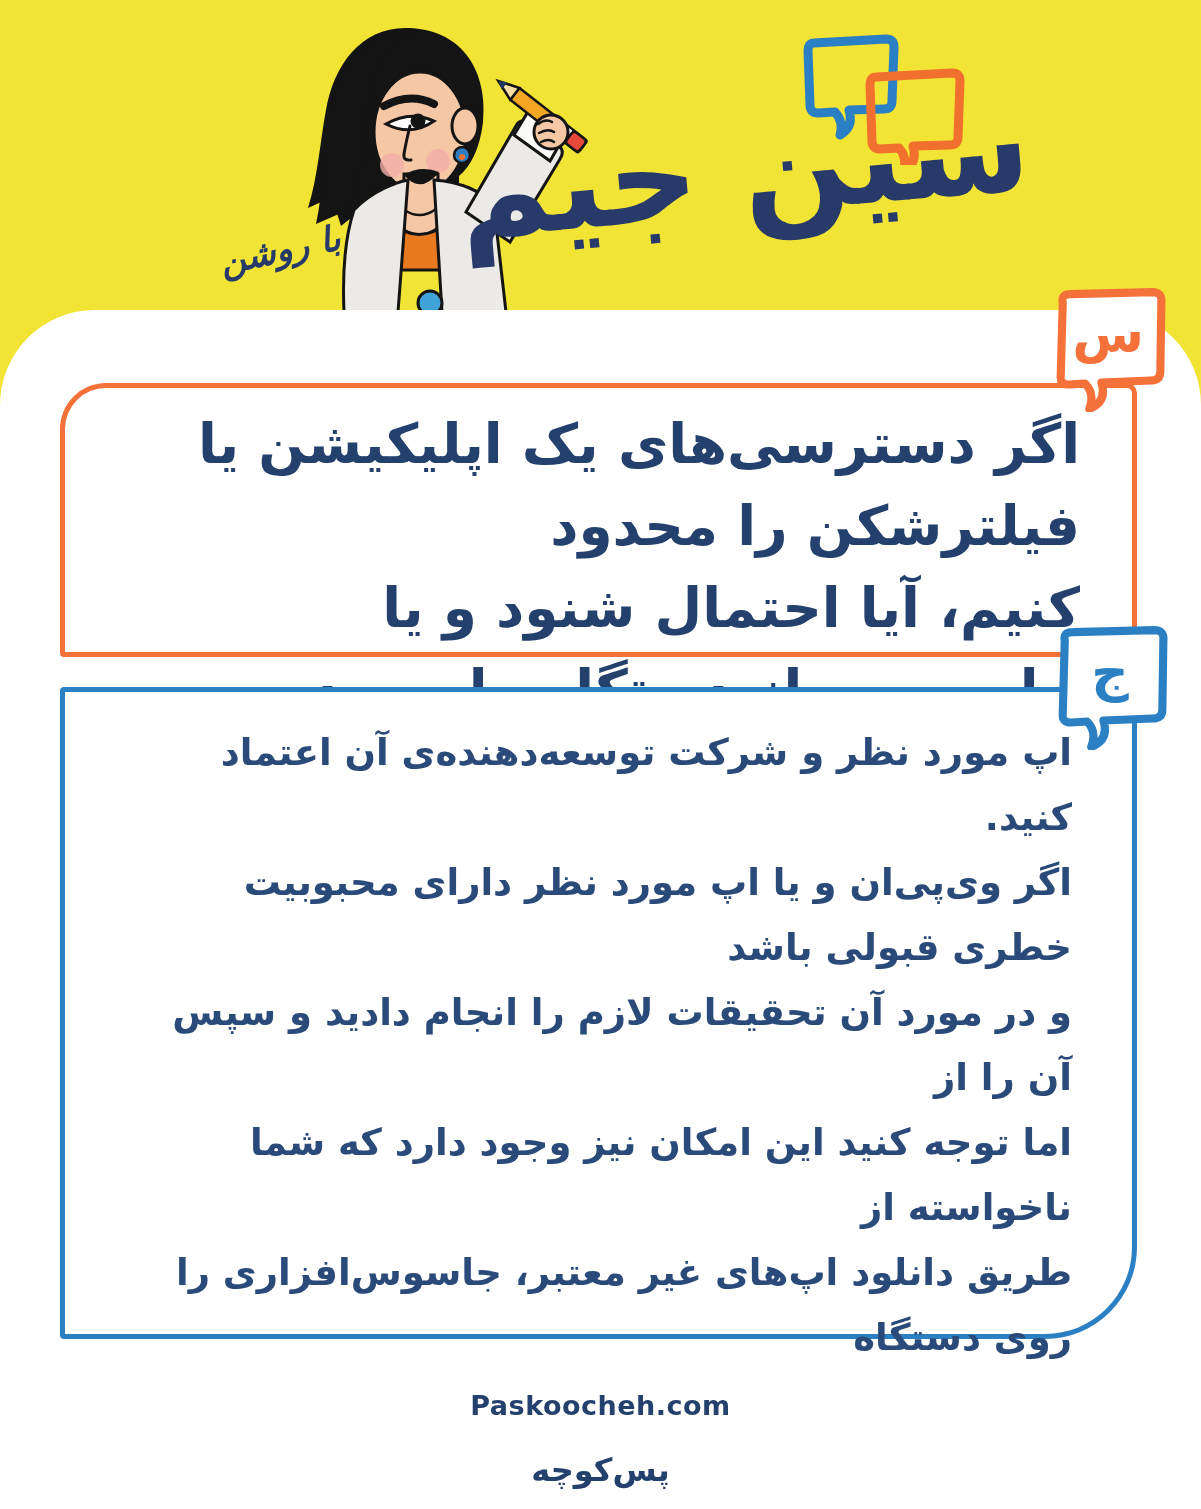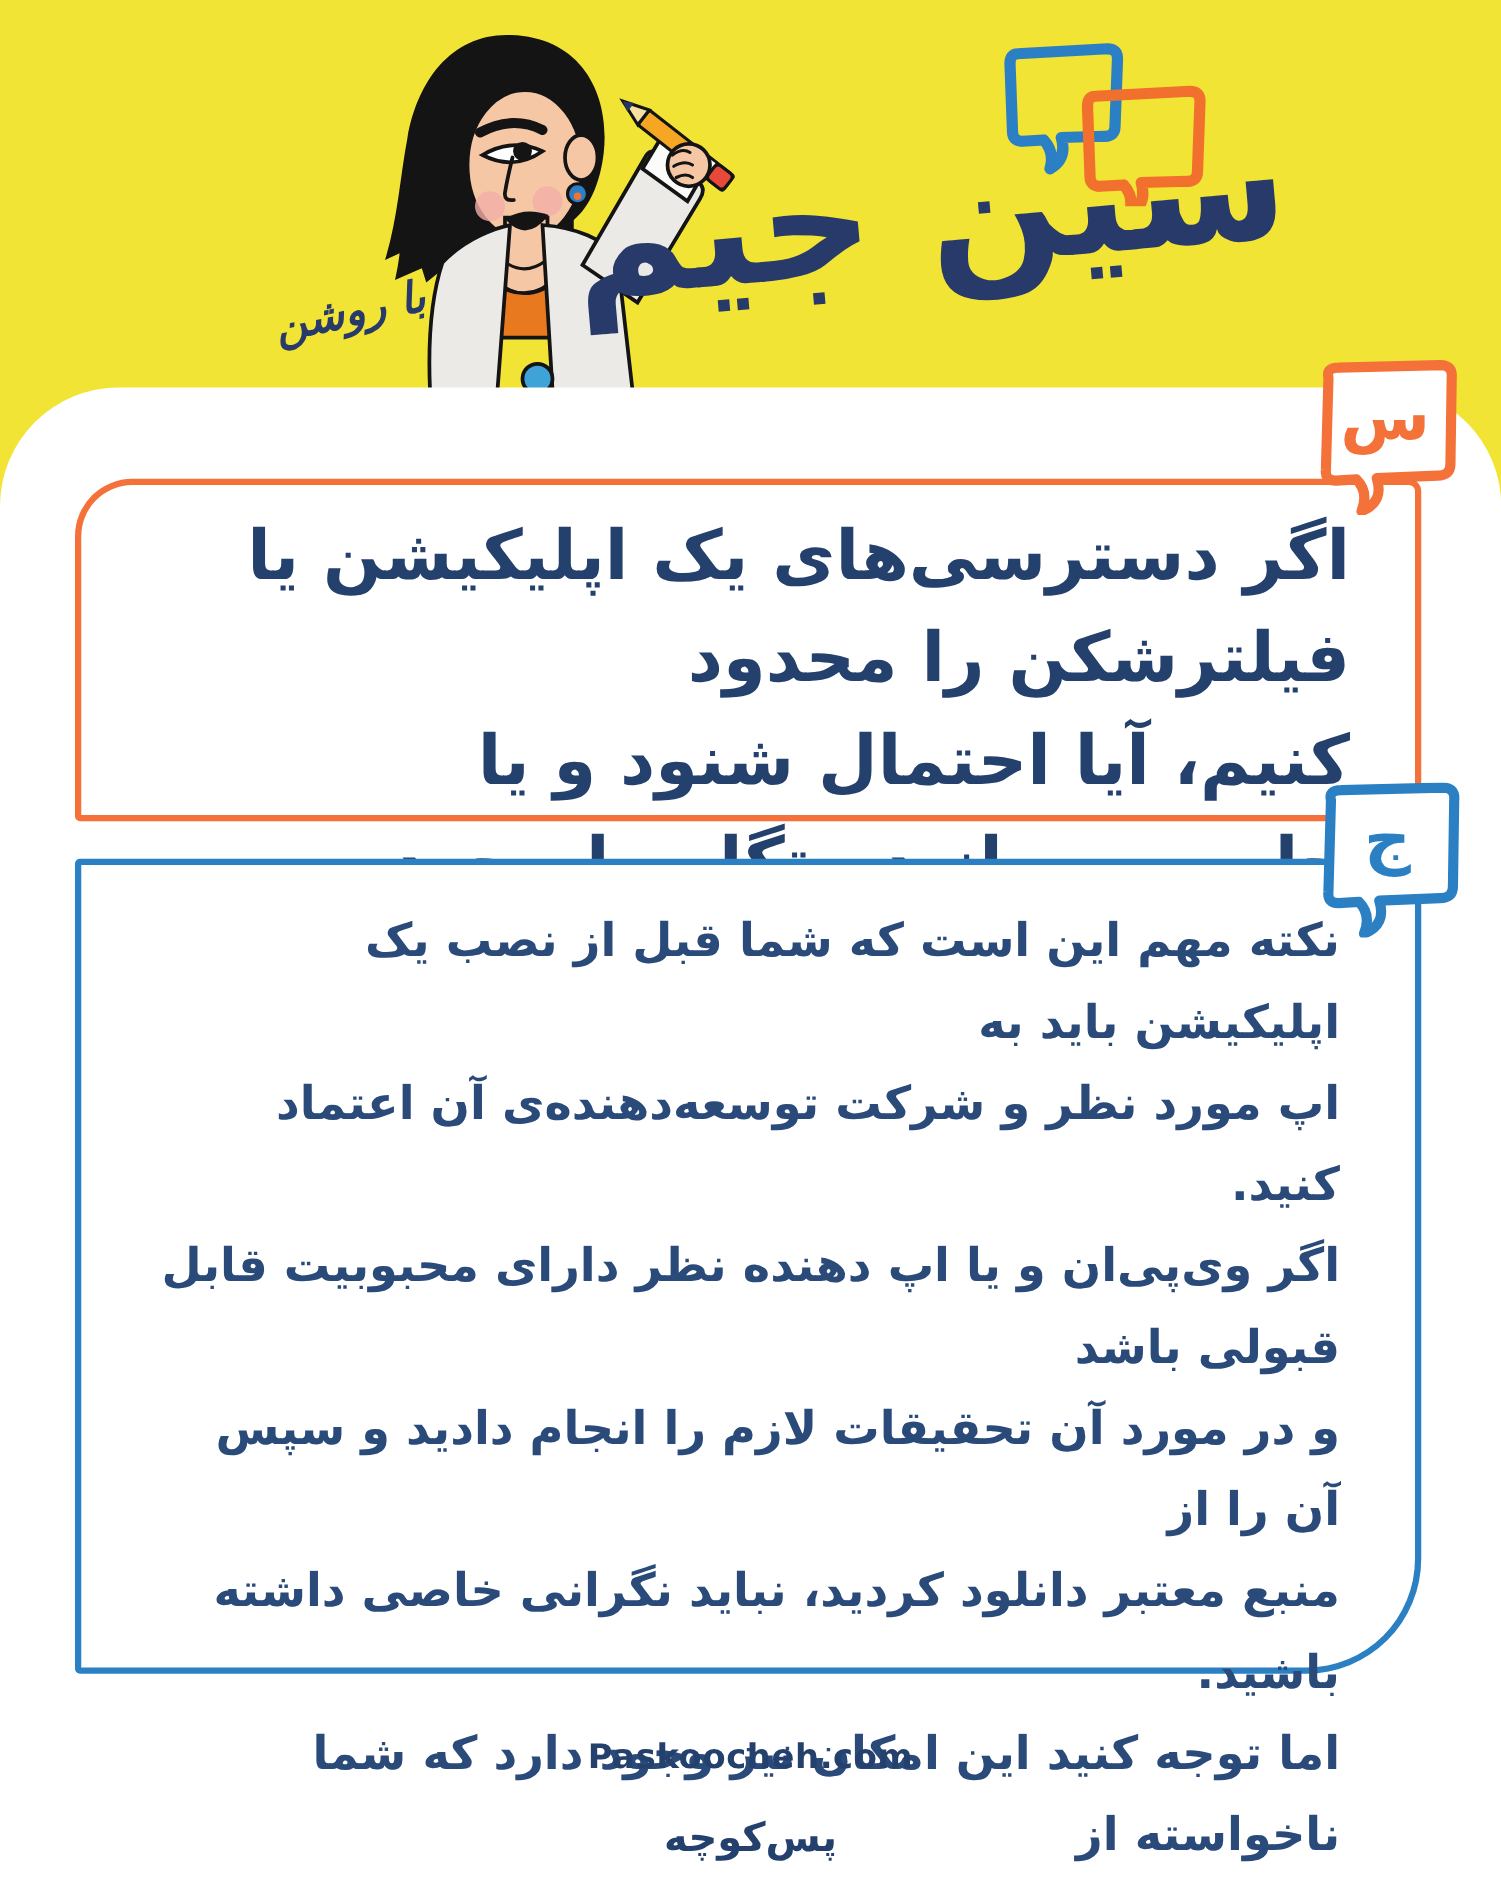--- a/index.html
+++ b/index.html
@@ -127,25 +127,23 @@
 
   <div class="label-bubble s">
     <svg viewBox="0 0 125 122" aria-hidden="true">
       <path d="M18 14 Q 16 6 26 6 L 106 4 Q 116 4 115 14 L 114 82 Q 114 91 104 91 L 56 93 Q 62 112 44 119 Q 50 104 40 94 L 24 95 Q 15 95 16 86 Z" fill="#ffffff" stroke="#f4713a" stroke-width="8" stroke-linejoin="round"></path>
     </svg>
     <div class="label-letter">س</div>
   </div>
 
   <div class="a-box">
     <div class="a-text">
-        <div class="t-line">نکته مهم این است که شما قبل از نصب یک اپلیکیشن باید به</div>
         <div class="t-line">اپ مورد نظر و شرکت توسعه‌دهنده‌ی آن اعتماد کنید.</div>
-        <div class="t-line">اگر وی‌پی‌ان و یا اپ دهنده نظر دارای محبوبیت قابل قبولی باشد</div>
+        <div class="t-line">اگر وی‌پی‌ان و یا اپ مورد نظر دارای محبوبیت خطری قبولی باشد</div>
         <div class="t-line">و در مورد آن تحقیقات لازم را انجام دادید و سپس آن را از</div>
-        <div class="t-line">منبع معتبر دانلود کردید، نباید نگرانی خاصی داشته باشید.</div>
         <div class="t-line">اما توجه کنید این امکان نیز وجود دارد که شما ناخواسته از</div>
         <div class="t-line">طریق دانلود اپ‌های غیر معتبر، جاسوس‌افزاری را روی دستگاه</div>
       </div>
   </div>
 
   <div class="label-bubble j">
     <svg viewBox="0 0 125 122" aria-hidden="true">
       <path d="M18 14 Q 16 6 26 6 L 106 4 Q 116 4 115 14 L 114 82 Q 114 91 104 91 L 56 93 Q 62 112 44 119 Q 50 104 40 94 L 24 95 Q 15 95 16 86 Z" fill="#ffffff" stroke="#2b80c4" stroke-width="8" stroke-linejoin="round"></path>
     </svg>
     <div class="label-letter">ج</div>

